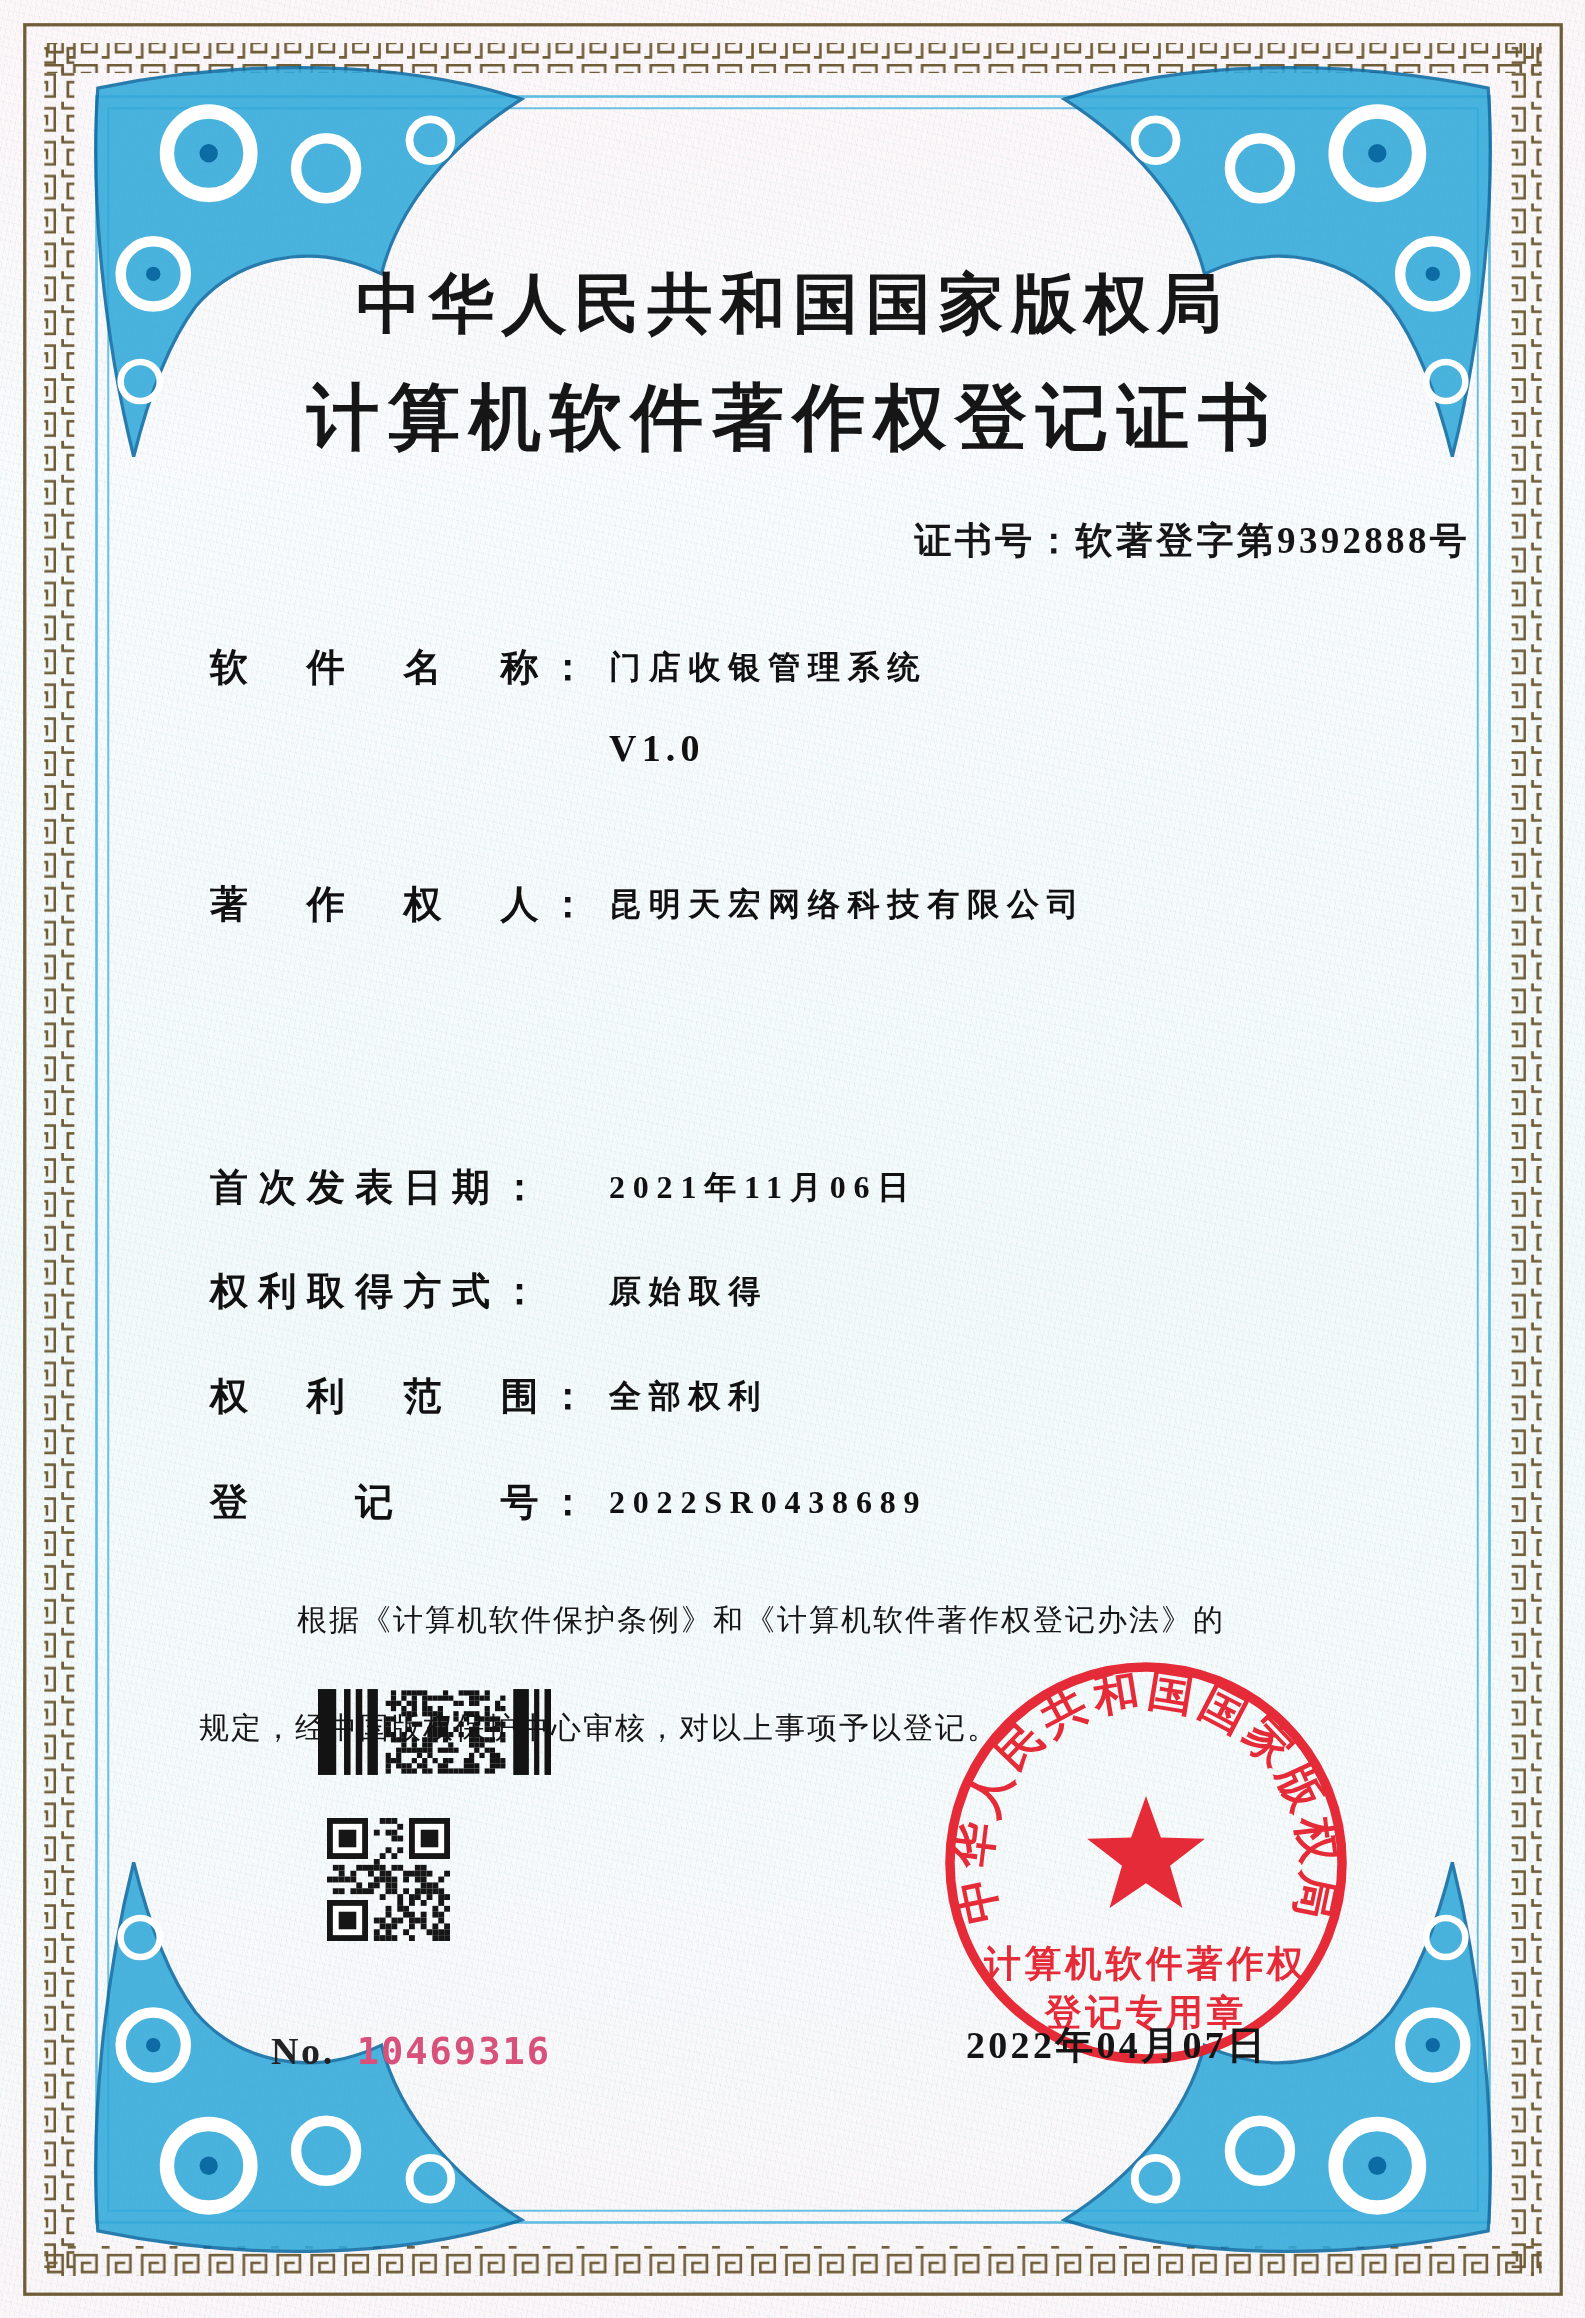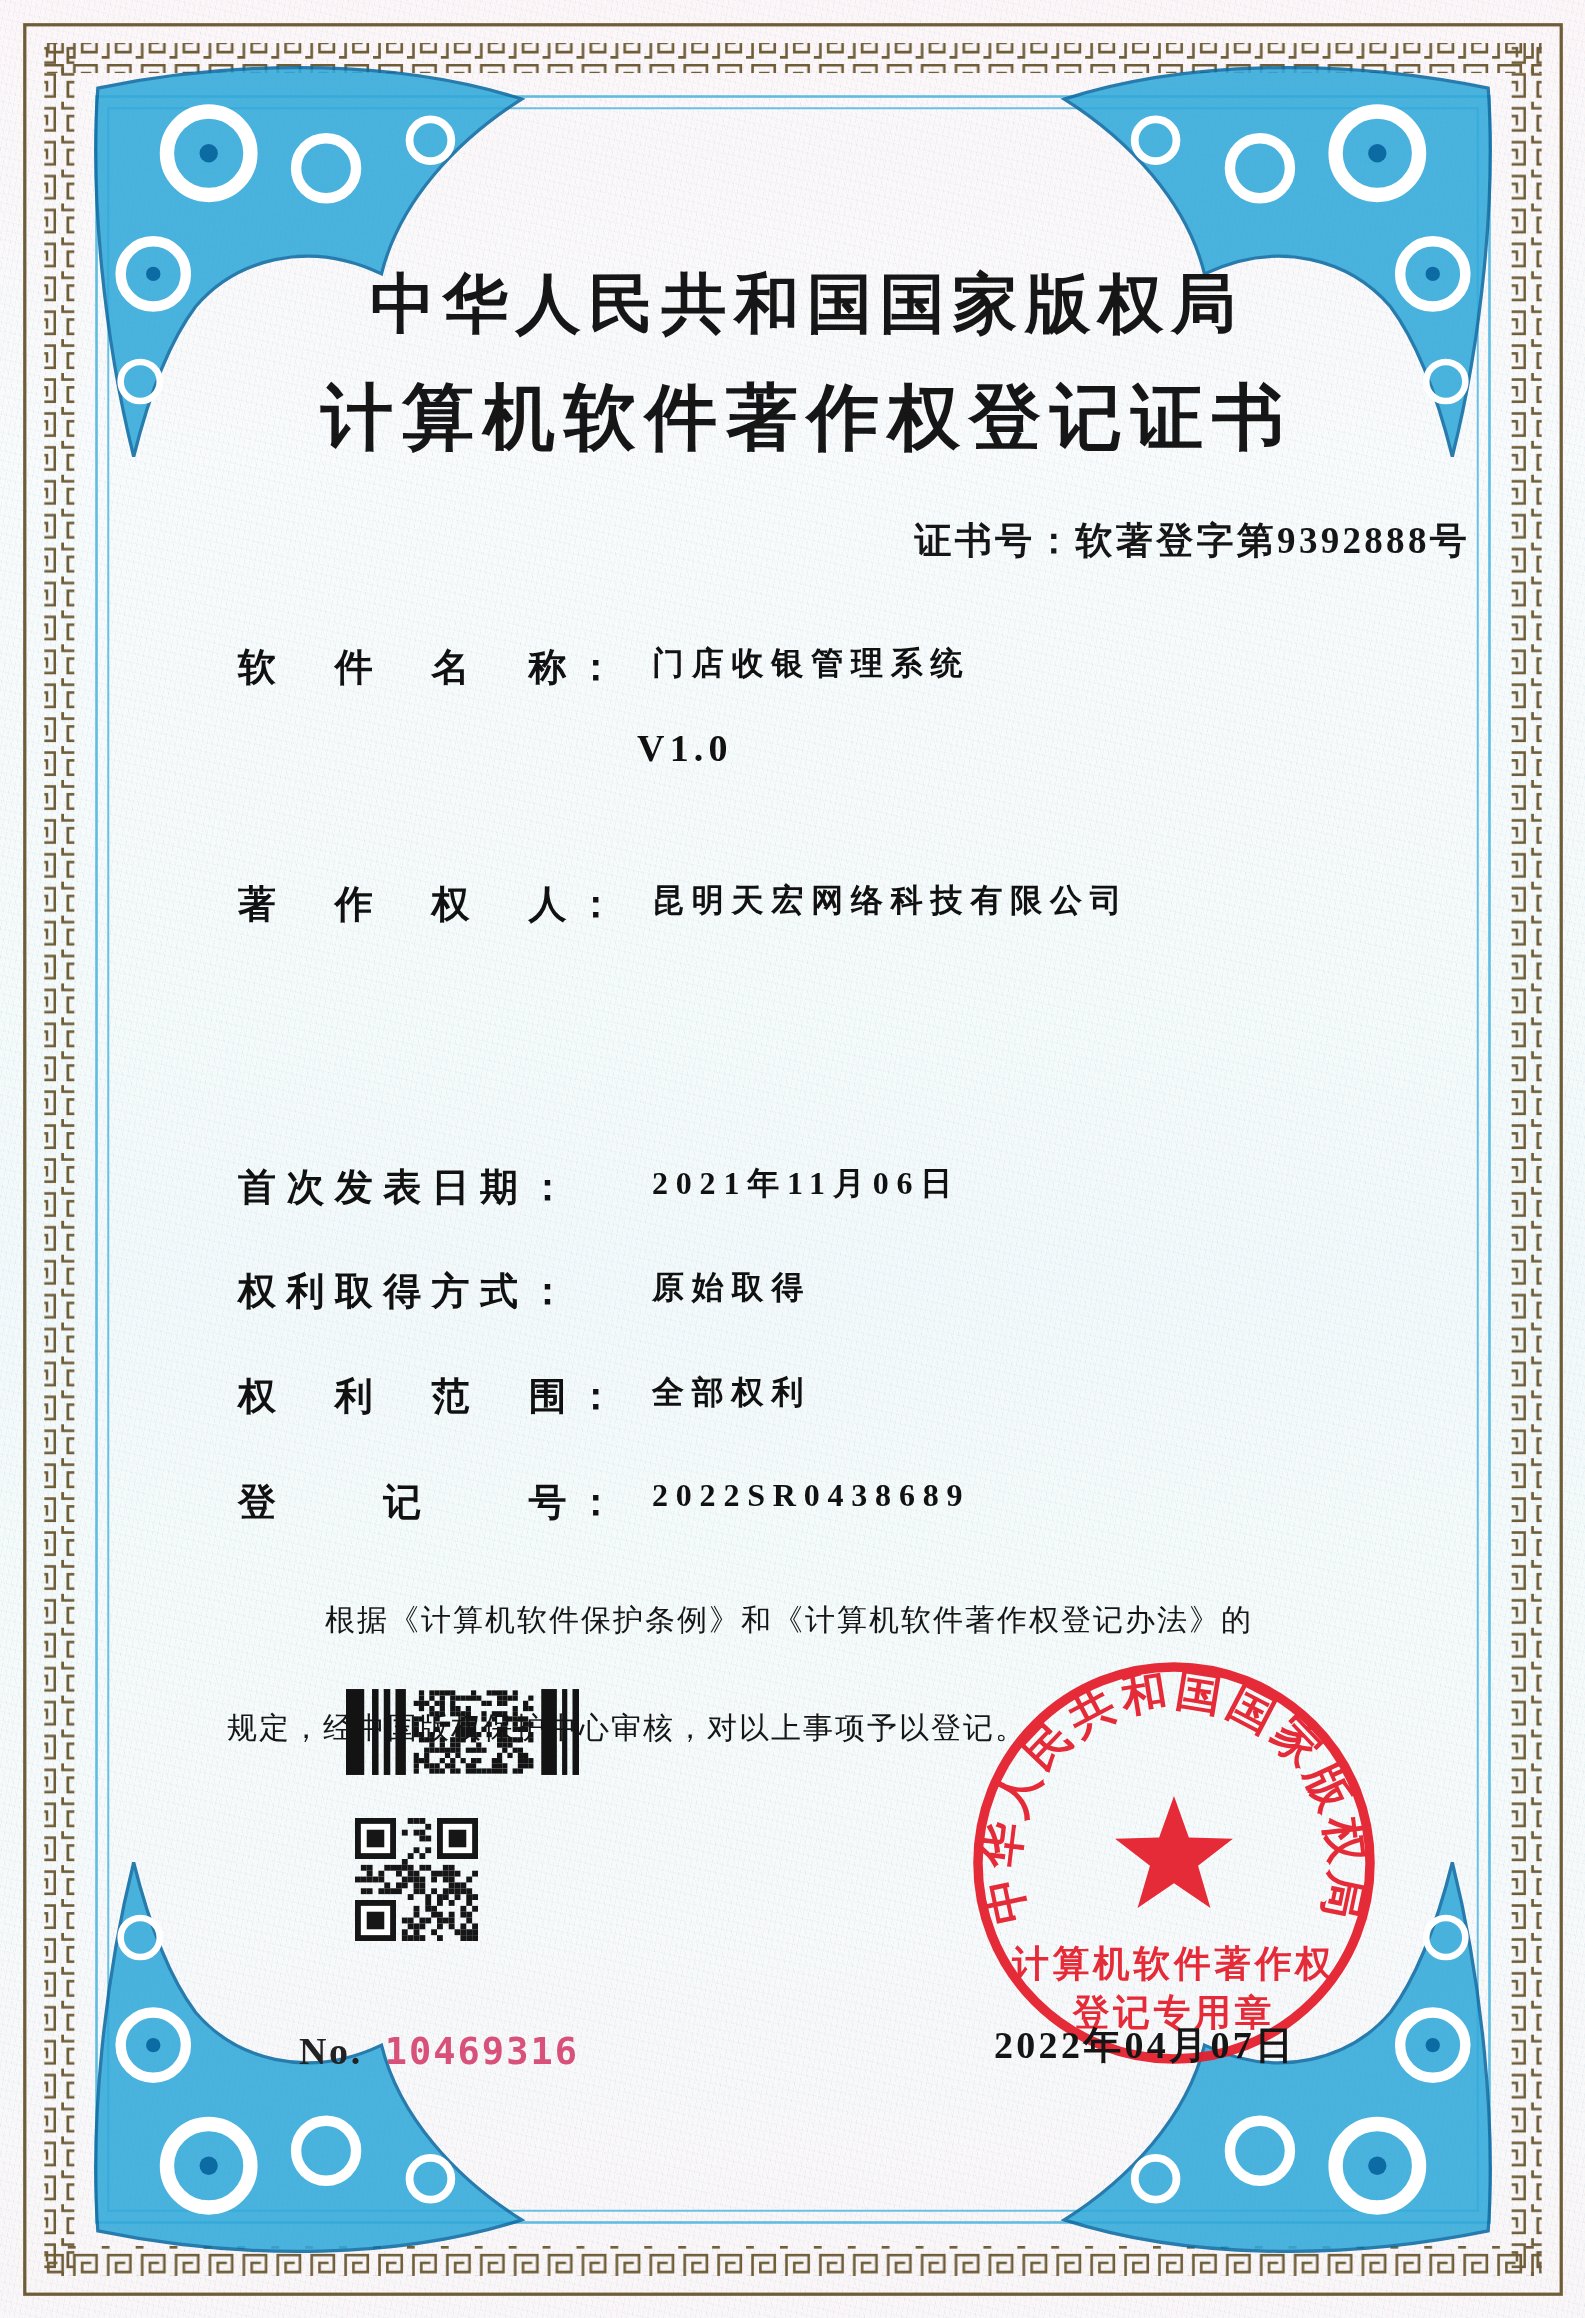--- a/index.html
+++ b/index.html
@@ -10,37 +10,37 @@
   }
   
   .page::before{
     content:"";position:absolute;inset:0;z-index:0;pointer-events:none;
     background:
       repeating-linear-gradient(100deg, rgba(120,190,200,0.10) 0 0.7px, transparent 0.7px 5.2px),
       repeating-linear-gradient(75deg, rgba(210,160,185,0.07) 0 0.7px, transparent 0.7px 7.2px),
       repeating-linear-gradient(12deg, rgba(140,200,210,0.06) 0 1.3px, transparent 1.3px 9px);
   }
   .border-svg{position:absolute;inset:0;z-index:1;pointer-events:none;}
-  .content{position:absolute;inset:0;z-index:2;margin-left:28px;}
+  .content{position:absolute;inset:0;z-index:2;}
 
   .authority{
     position:absolute;top:260px;left:0;width:100%;text-align:center;
     font-size:65px;font-weight:600;letter-spacing:7.8px;
     font-family:"Liberation Serif",serif;
   }
   .cert-title{
     position:absolute;top:370px;left:0;width:100%;text-align:center;
     font-size:72px;font-weight:800;letter-spacing:9px;
     font-family:"Liberation Serif",serif;
   }
   .cert-no{
     position:absolute;top:516px;right:116px;display:flex;
     font-size:37px;font-weight:700;letter-spacing:3.3px;
   }
-  .frow{position:absolute;left:210px;display:flex;align-items:flex-start;gap:15px;}
+  .frow{position:absolute;left:210px;display:flex;align-items:center;}
   .flabel{
     flex:0 0 399px;width:399px;
     font-family:"Liberation Sans",sans-serif;font-weight:700;
     font-size:38px;letter-spacing:10.4px;color:#111;
   }
   .fvalue{
     font-family:"Liberation Serif",serif;font-weight:700;
     font-size:32px;letter-spacing:7.8px;color:#111;white-space:nowrap;
   }
   .fvalue2{

